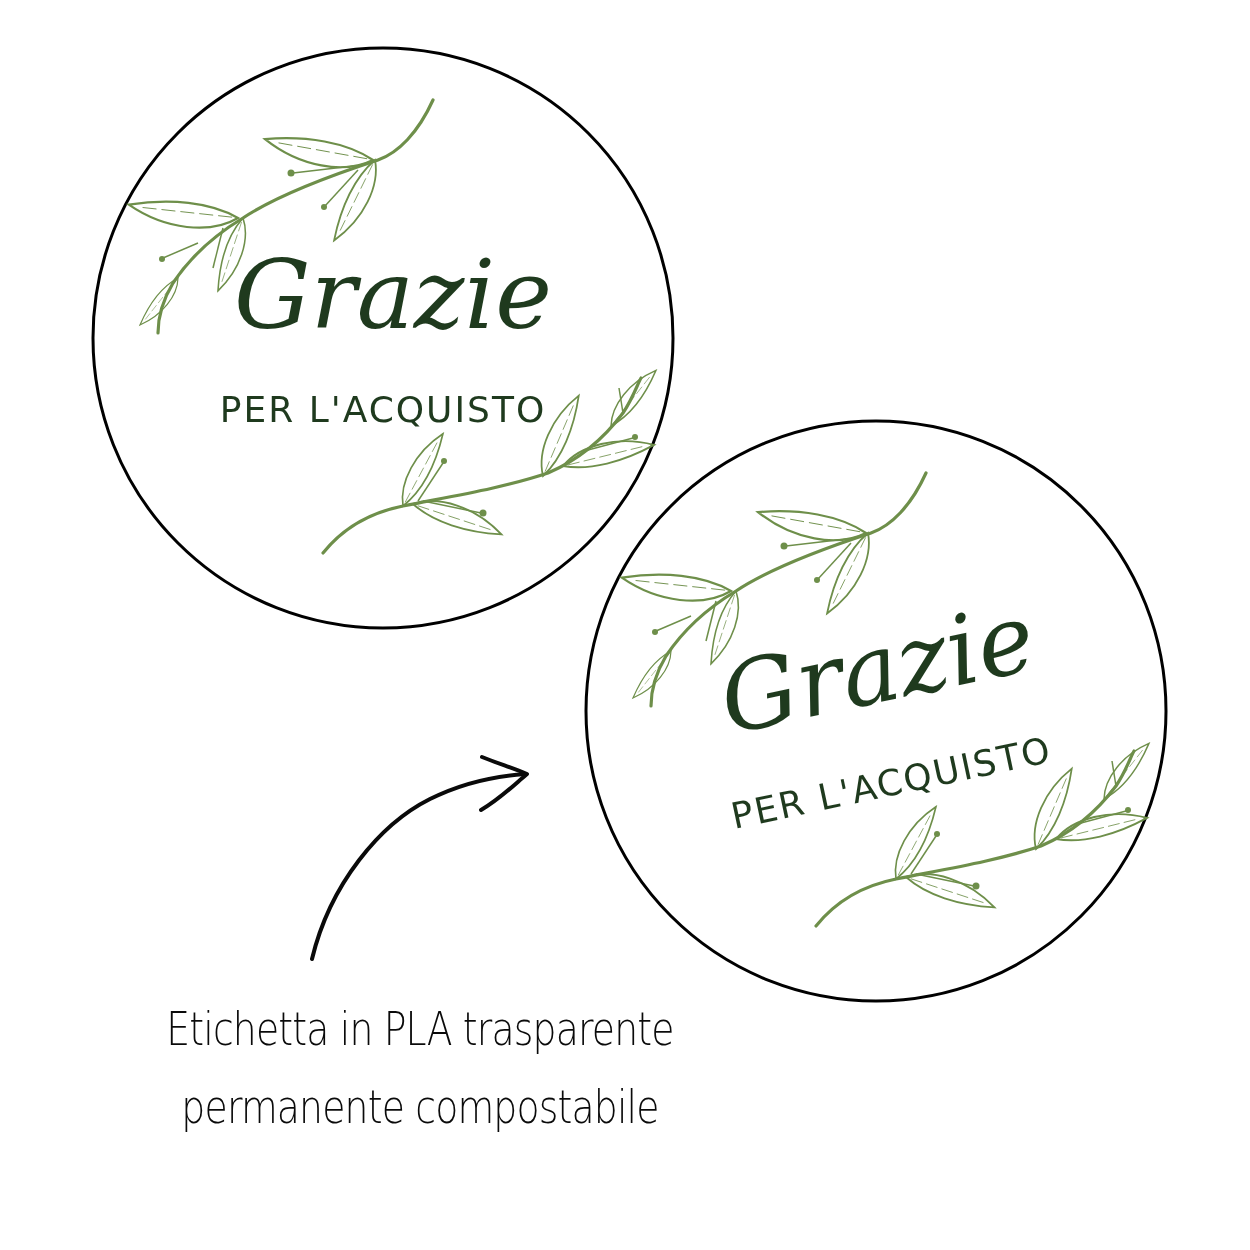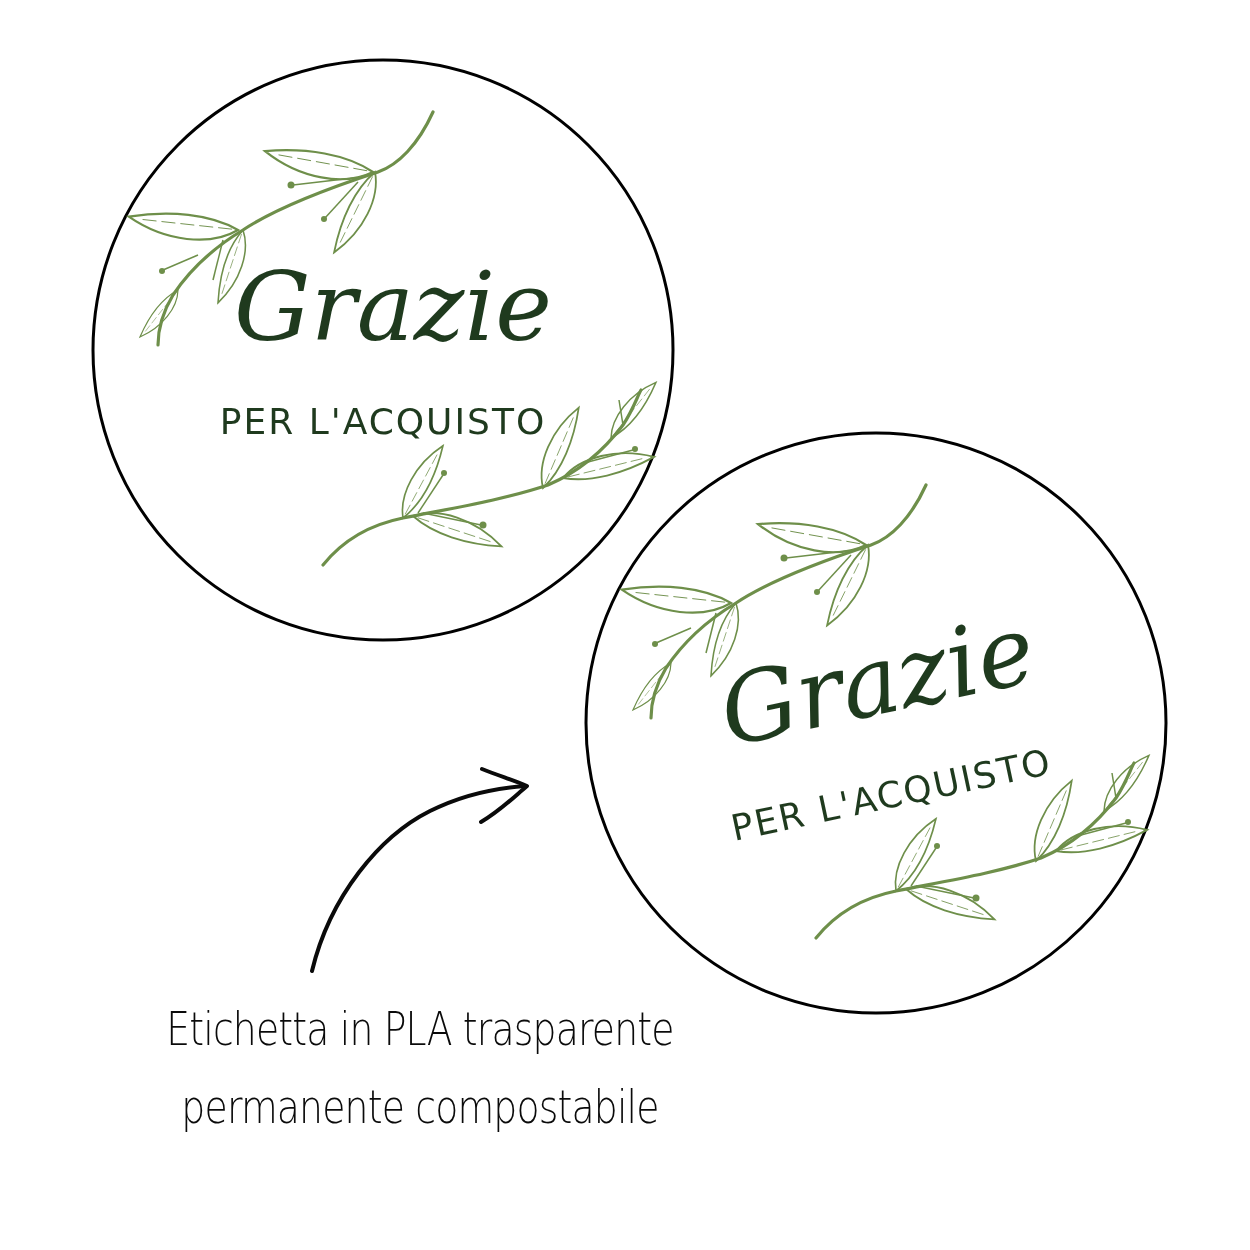--- a/index.html
+++ b/index.html
@@ -1,17 +1,17 @@
 <!DOCTYPE html>
 <html><head>
   <meta charset="utf-8">
   <style>
     html, body { margin: 0; padding: 0; background: #ffffff; }
     body { width: 1250px; height: 1250px; position: relative; overflow: hidden; }
-    .stage { position: absolute; left: 0; top: 16px; width: 1250px; height: 897px; }
+    .stage { position: absolute; left: 0; top: 4px; width: 1250px; height: 897px; }
     svg { display: block; }
     .caption {
       position: absolute;
       left: 100px; top: 990px; width: 640px;
       text-align: center;
       font-family: "DejaVu Sans", sans-serif;
       font-weight: 200;
       color: #0a0a0a;
       font-size: 46px;
       line-height: 78px;

